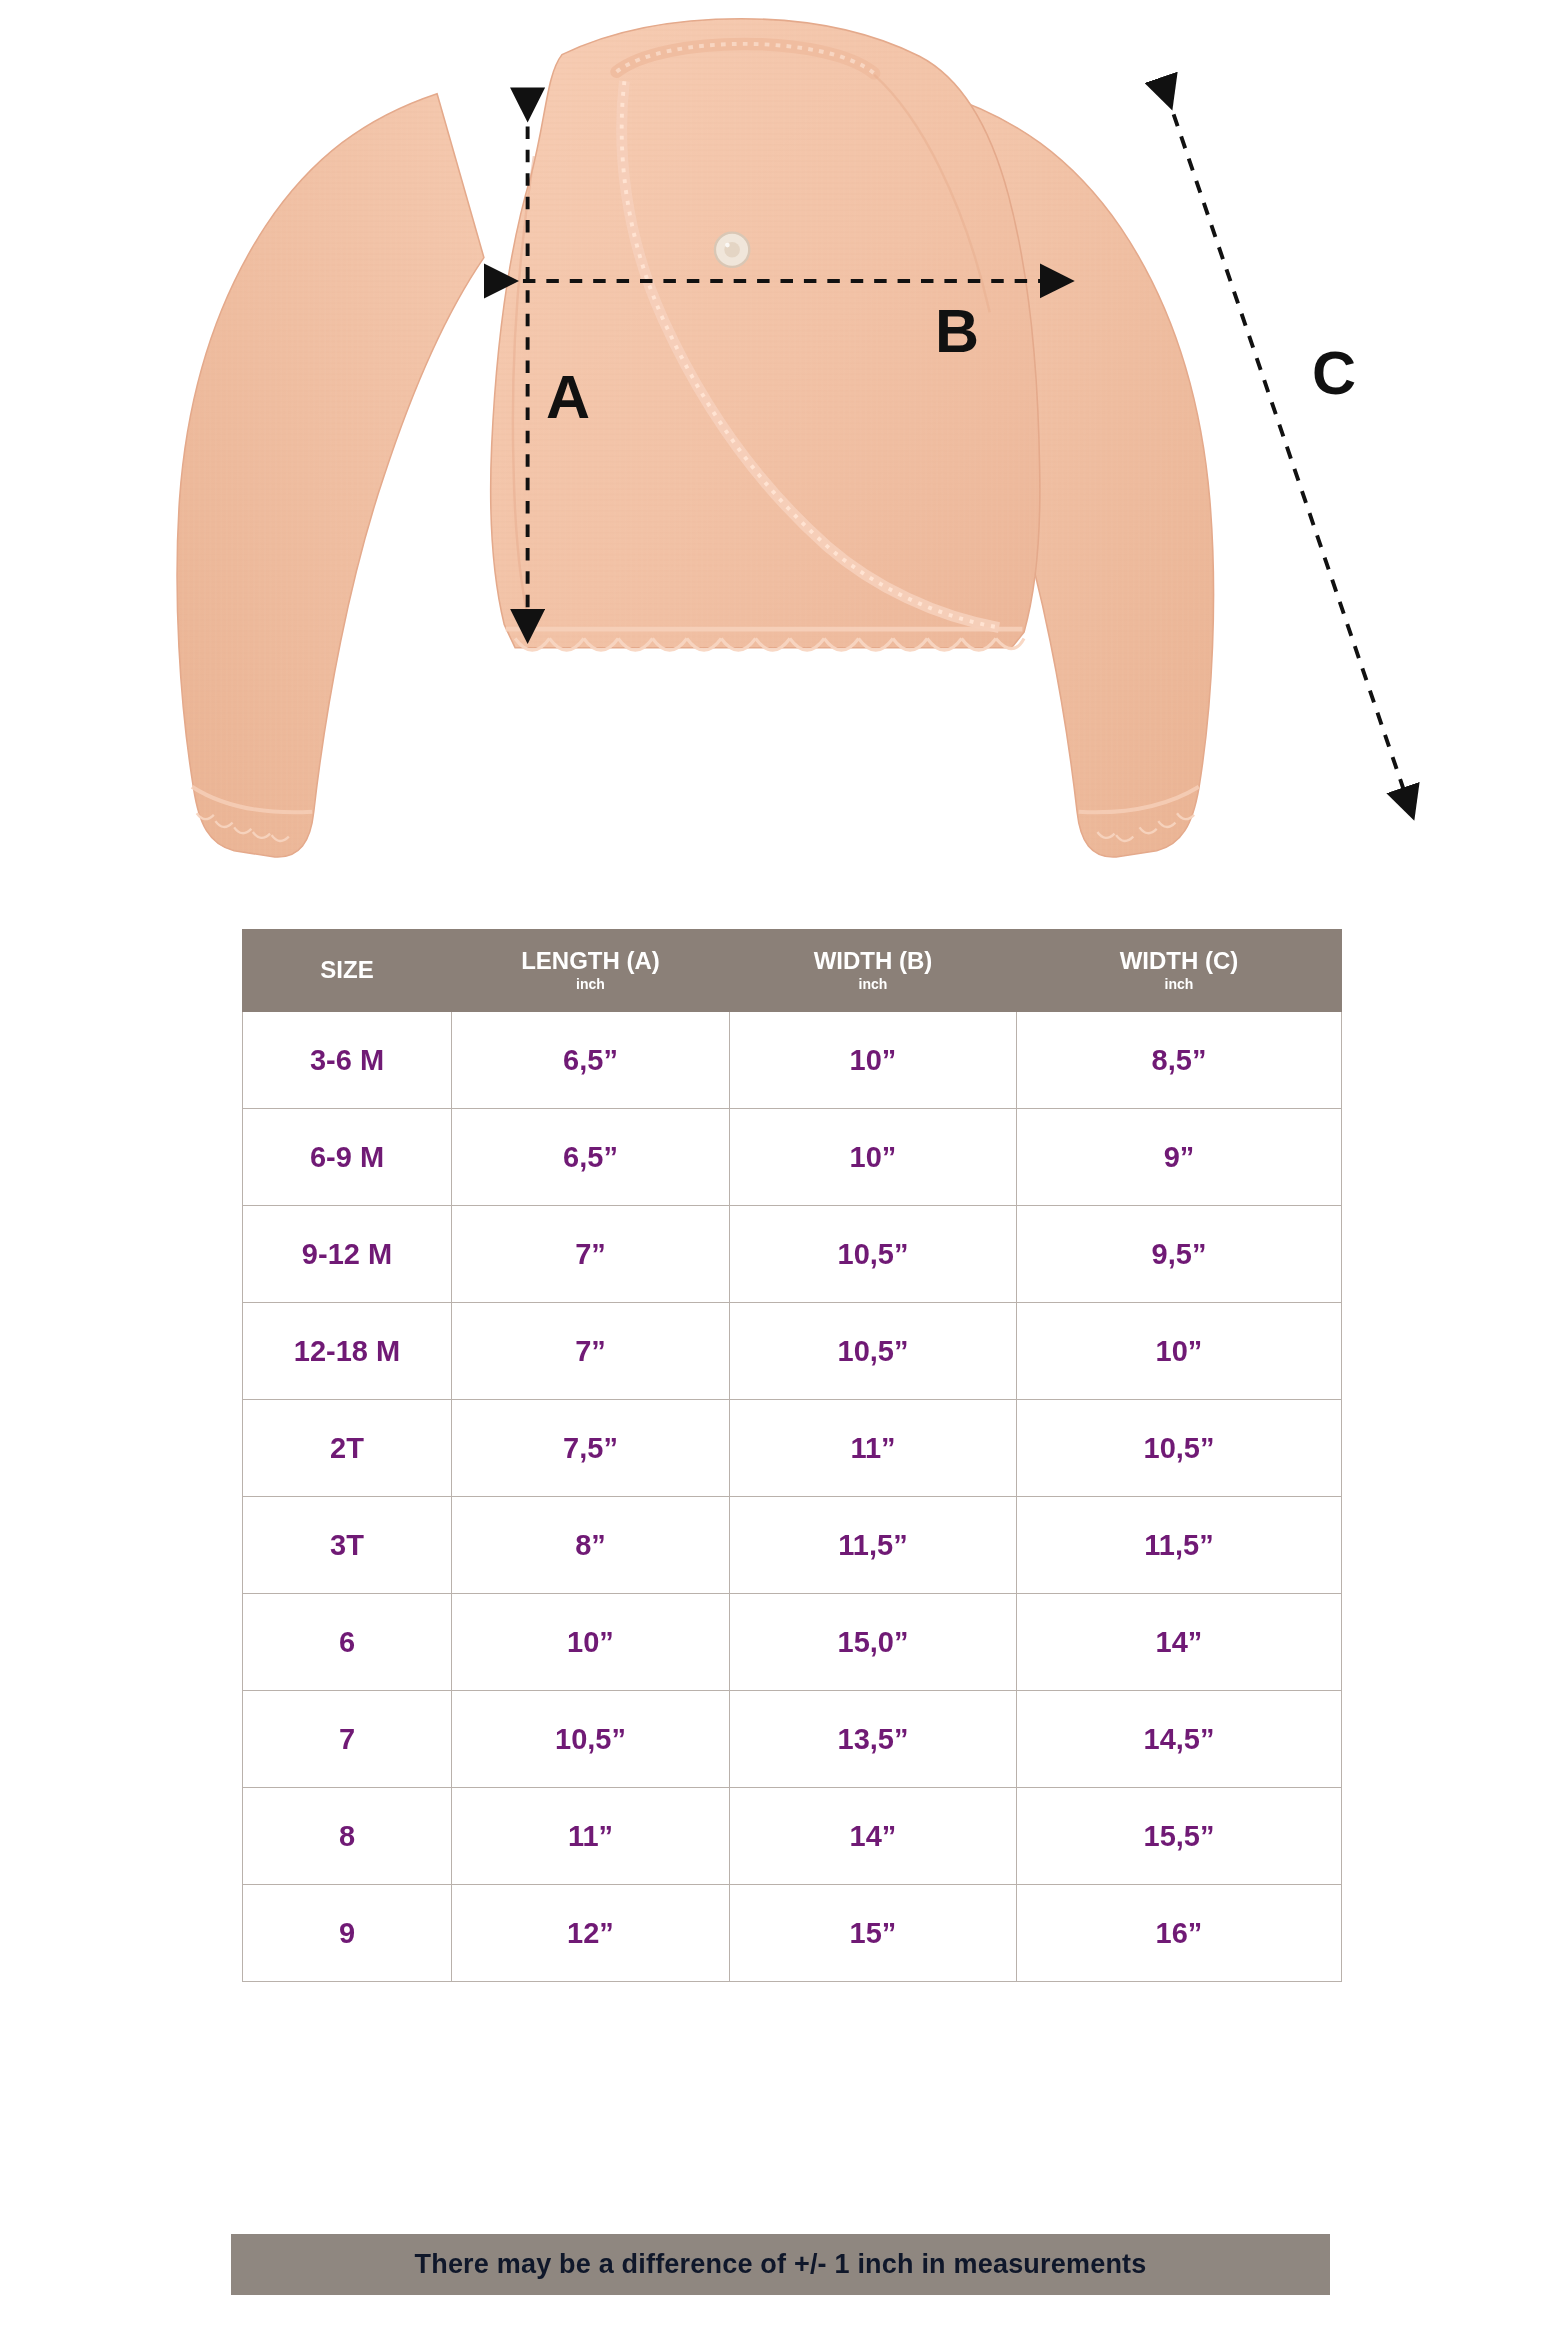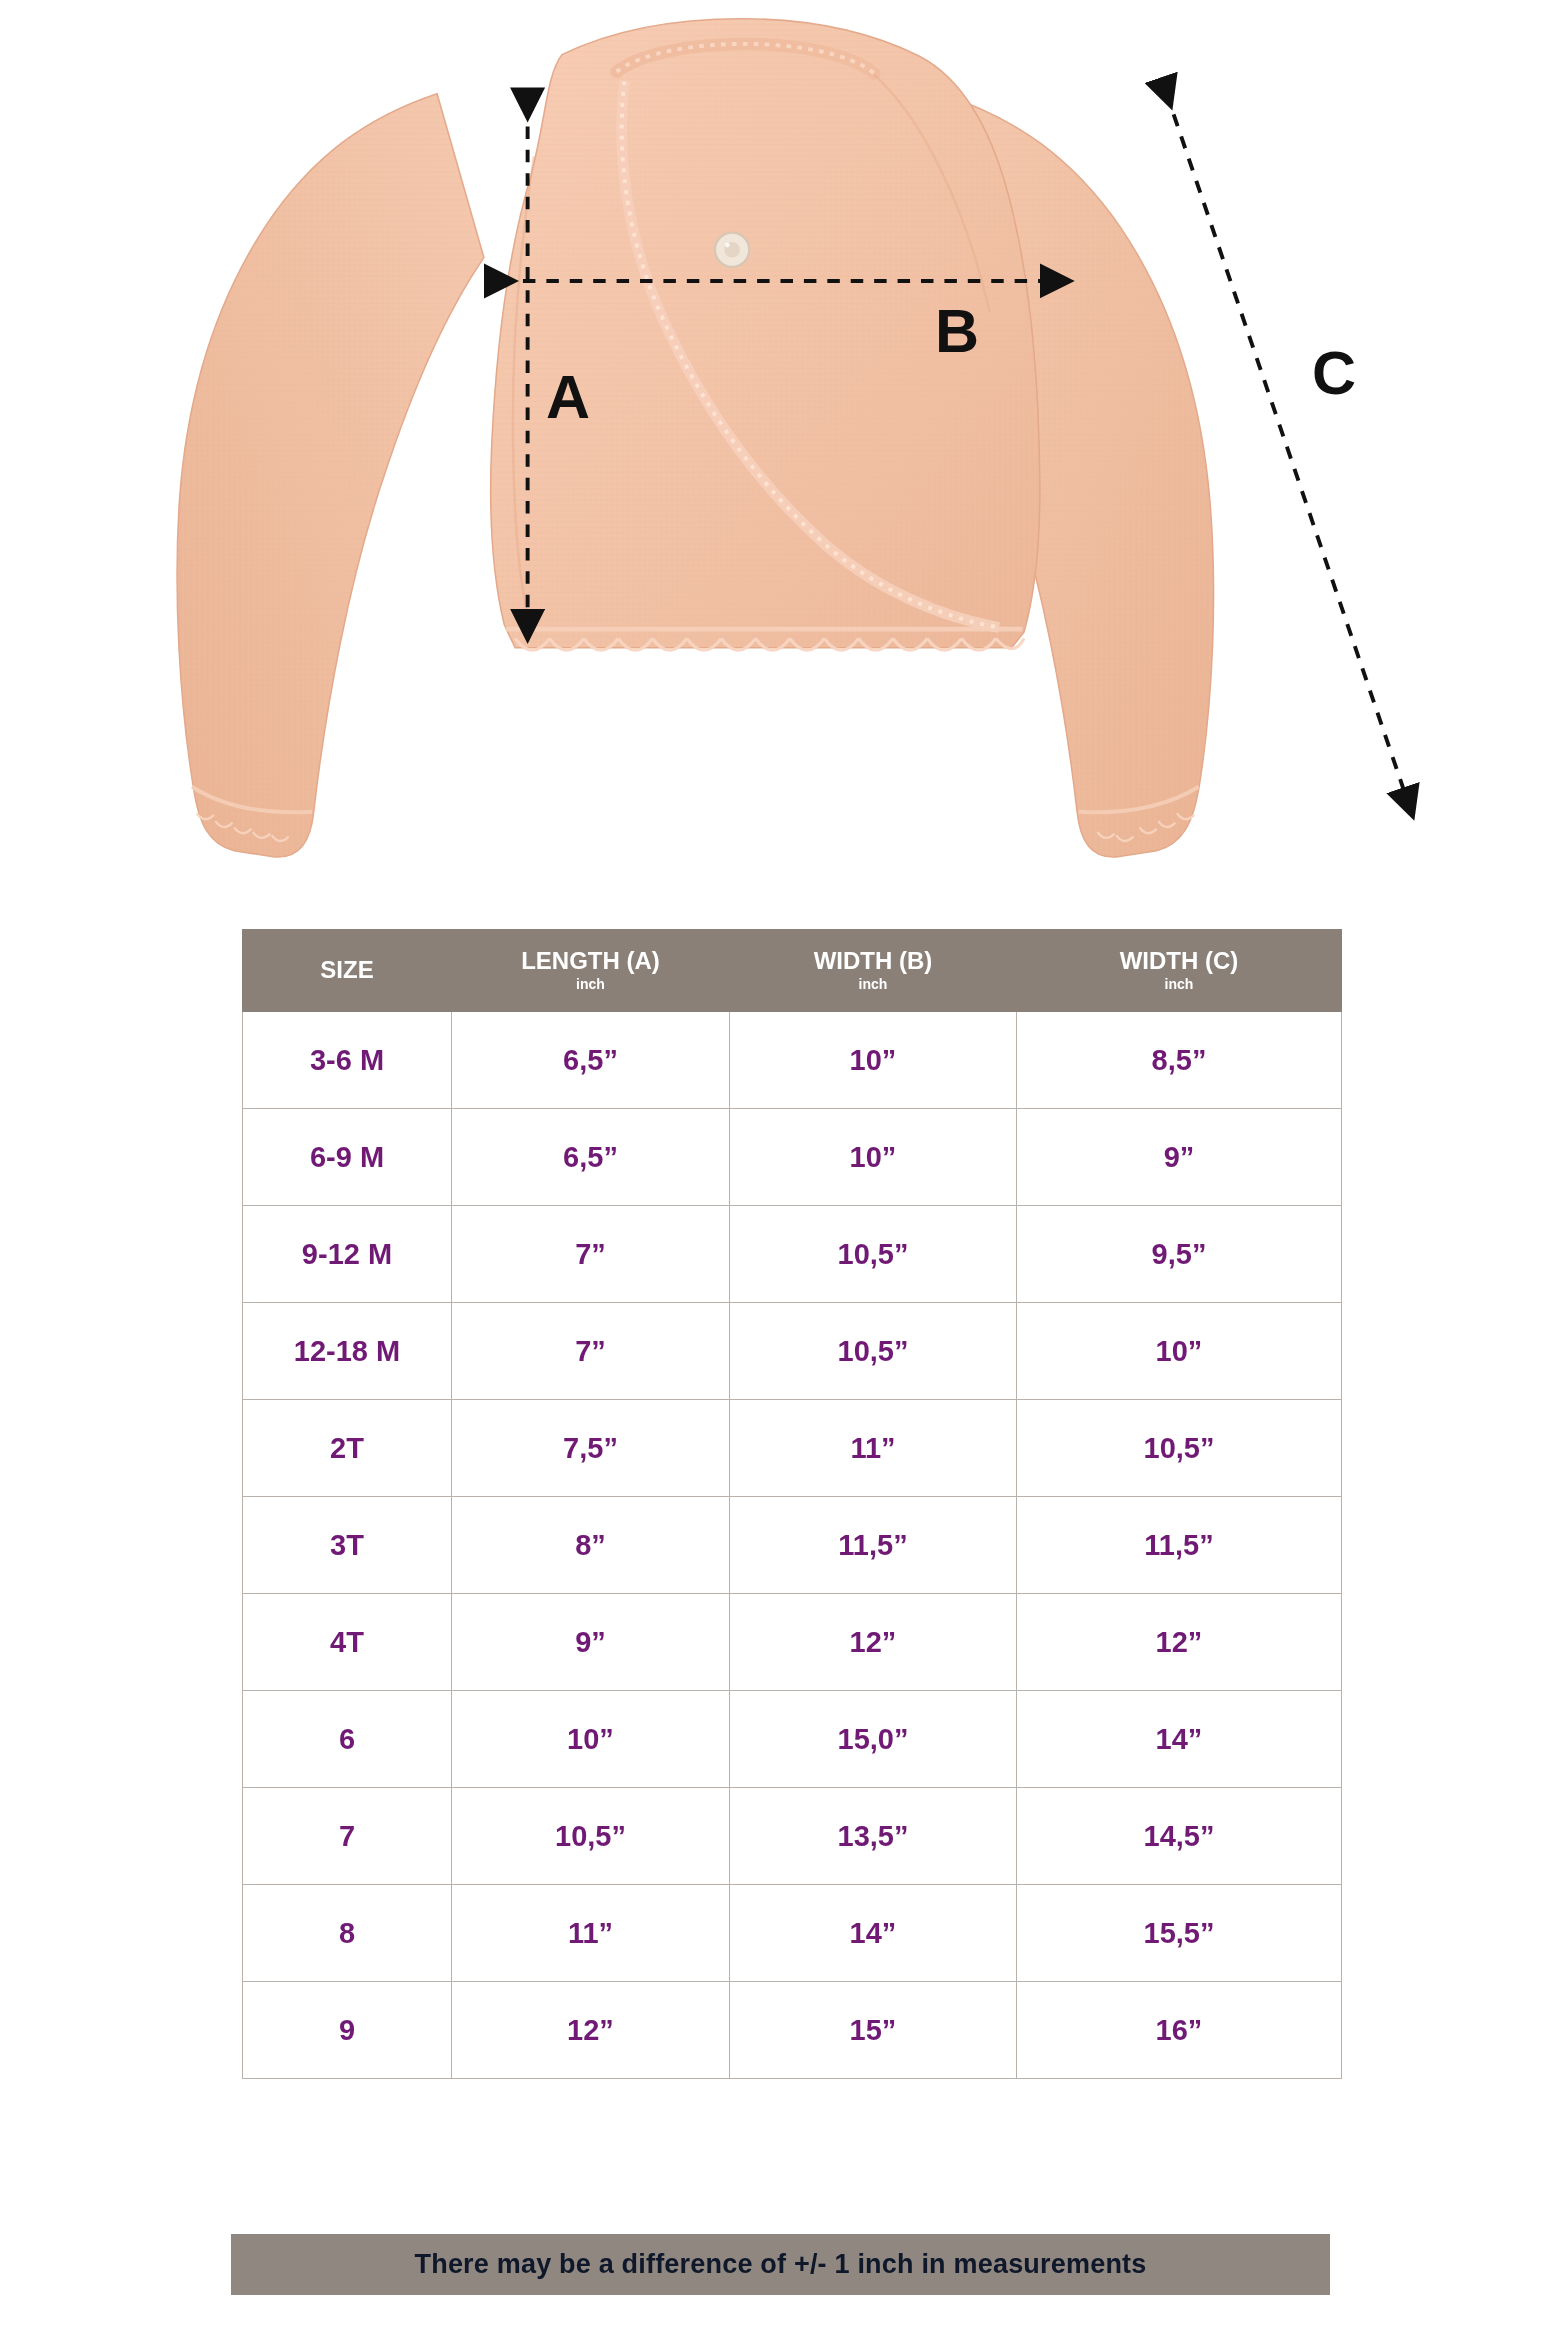--- a/index.html
+++ b/index.html
@@ -352,26 +352,20 @@
         <td>11”</td>
         <td>10,5”</td>
       </tr>
       <tr>
         <td>3T</td>
         <td>8”</td>
         <td>11,5”</td>
         <td>11,5”</td>
       </tr>
       <tr>
-        <td>4T</td>
-        <td>9”</td>
-        <td>12”</td>
-        <td>12”</td>
-      </tr>
-      <tr>
         <td>6</td>
         <td>10”</td>
         <td>15,0”</td>
         <td>14”</td>
       </tr>
       <tr>
         <td>7</td>
         <td>10,5”</td>
         <td>13,5”</td>
         <td>14,5”</td>

